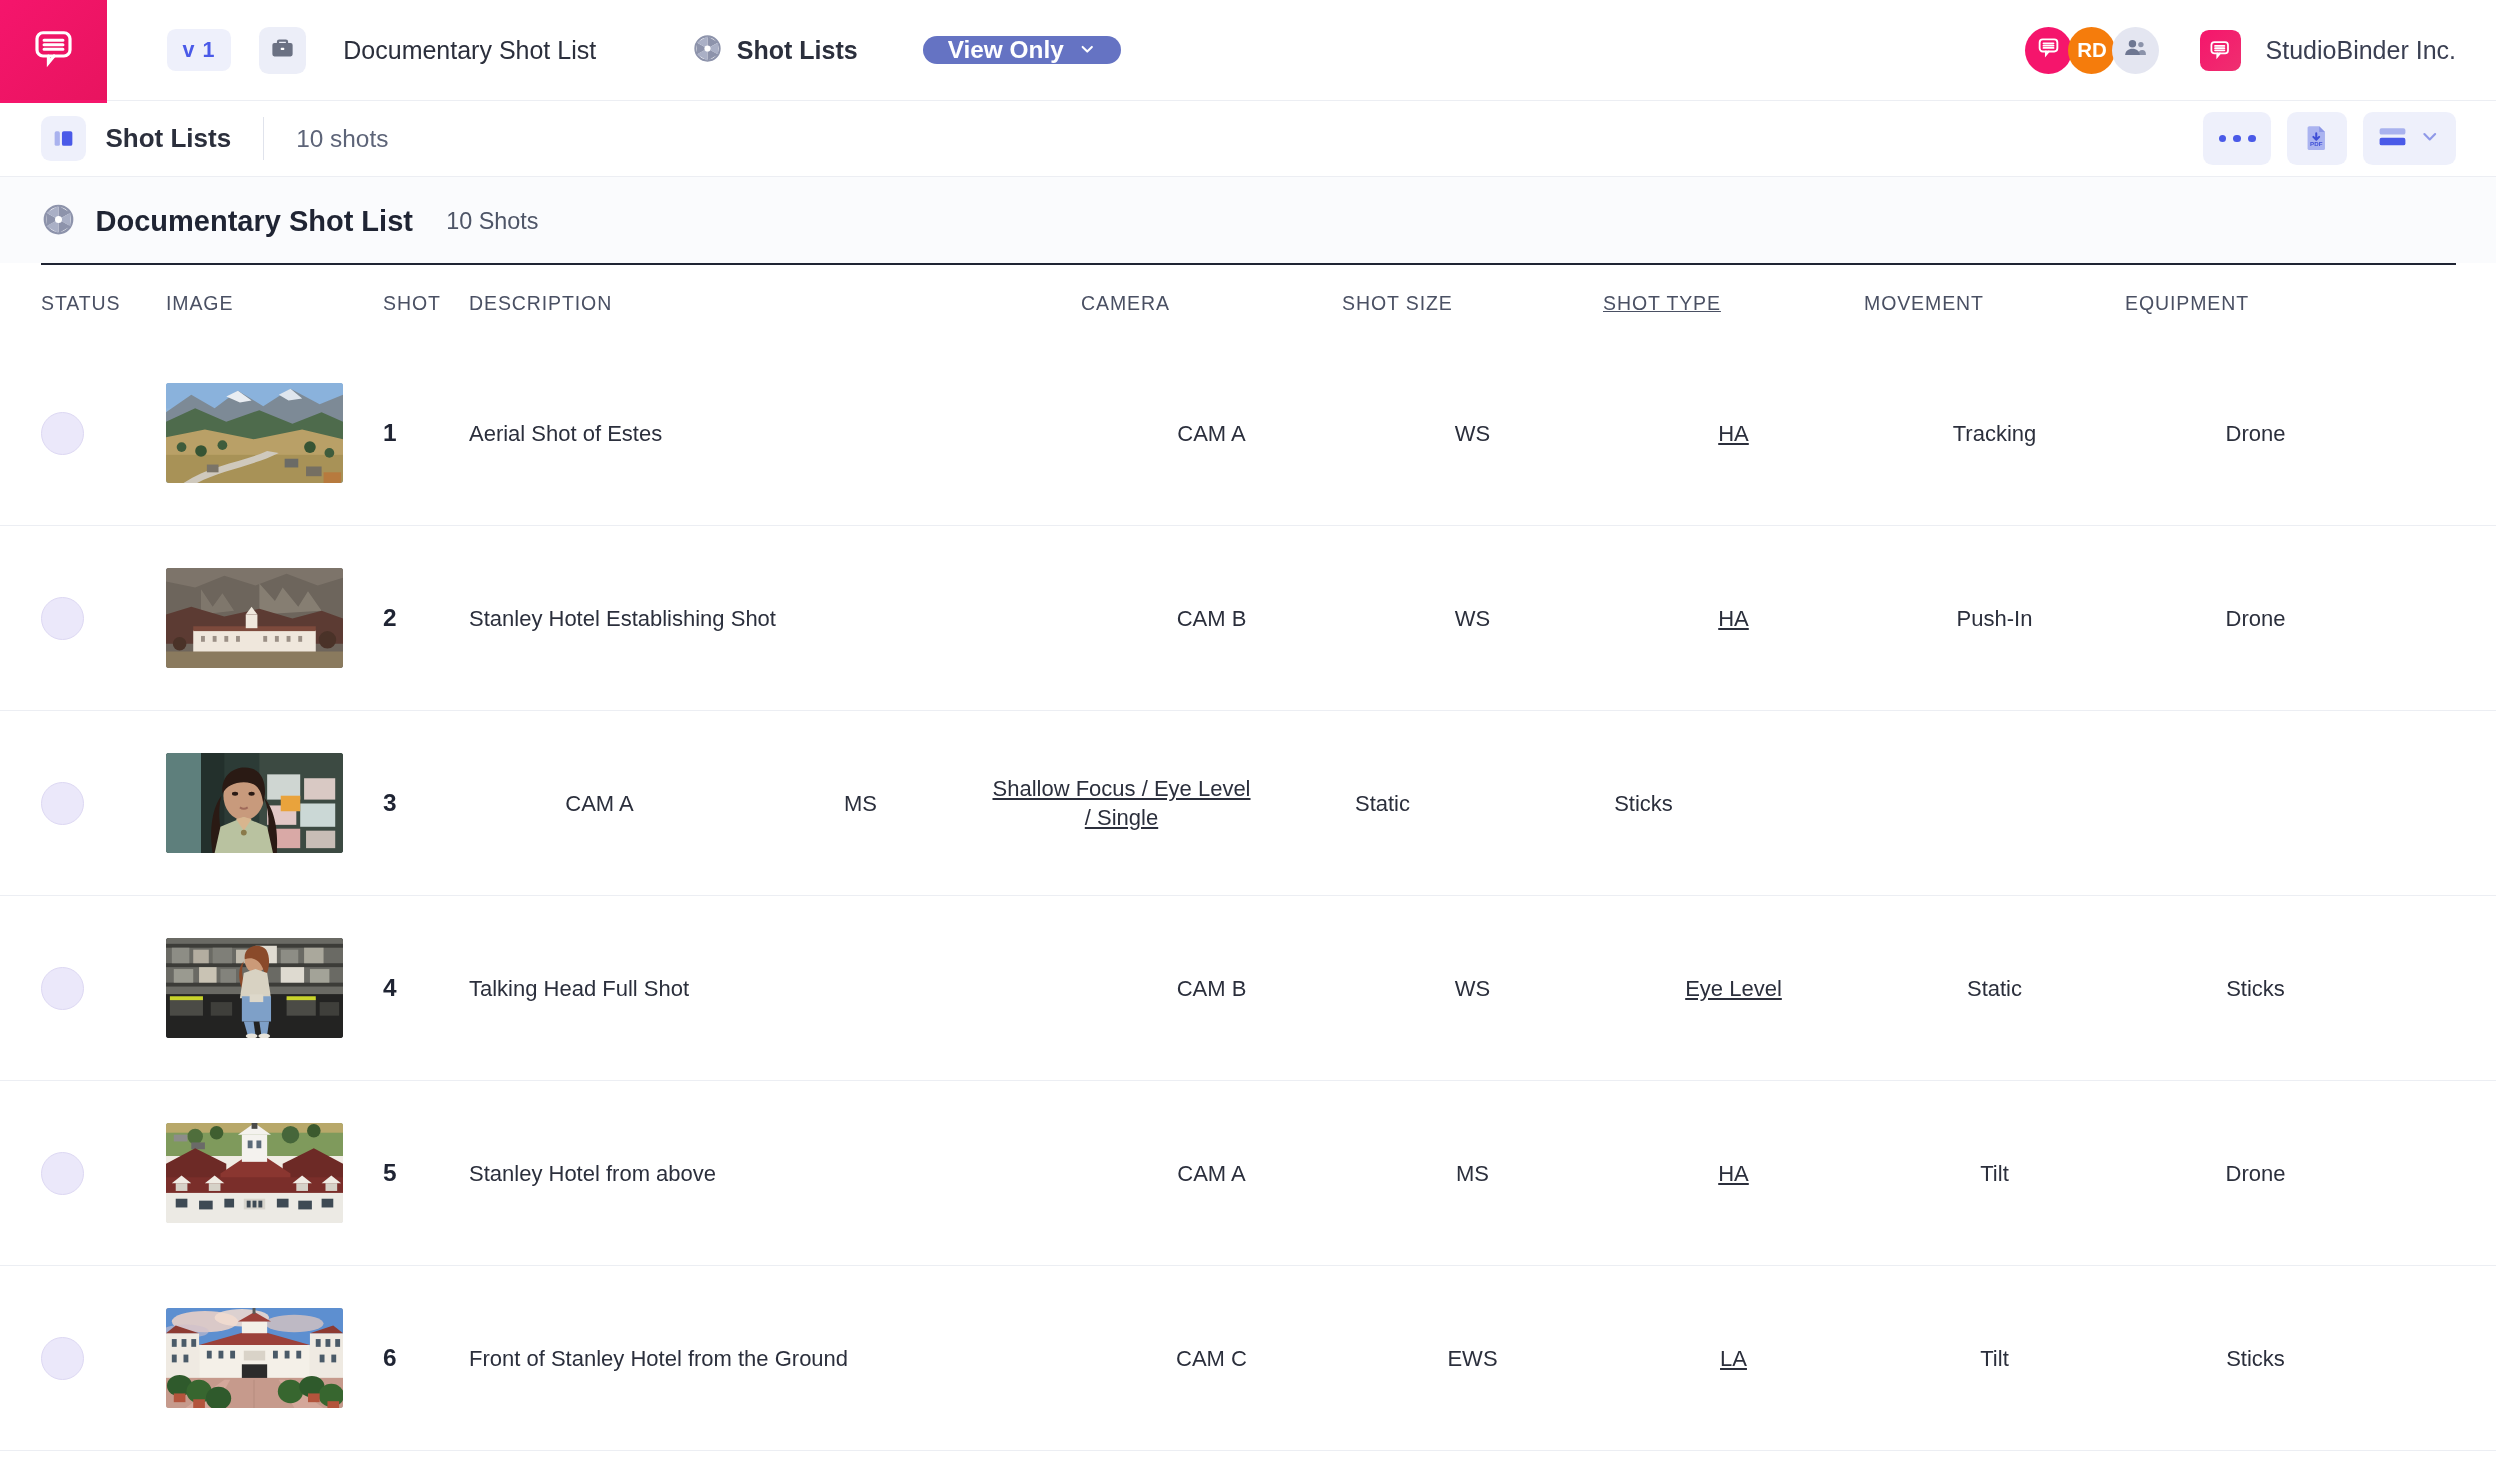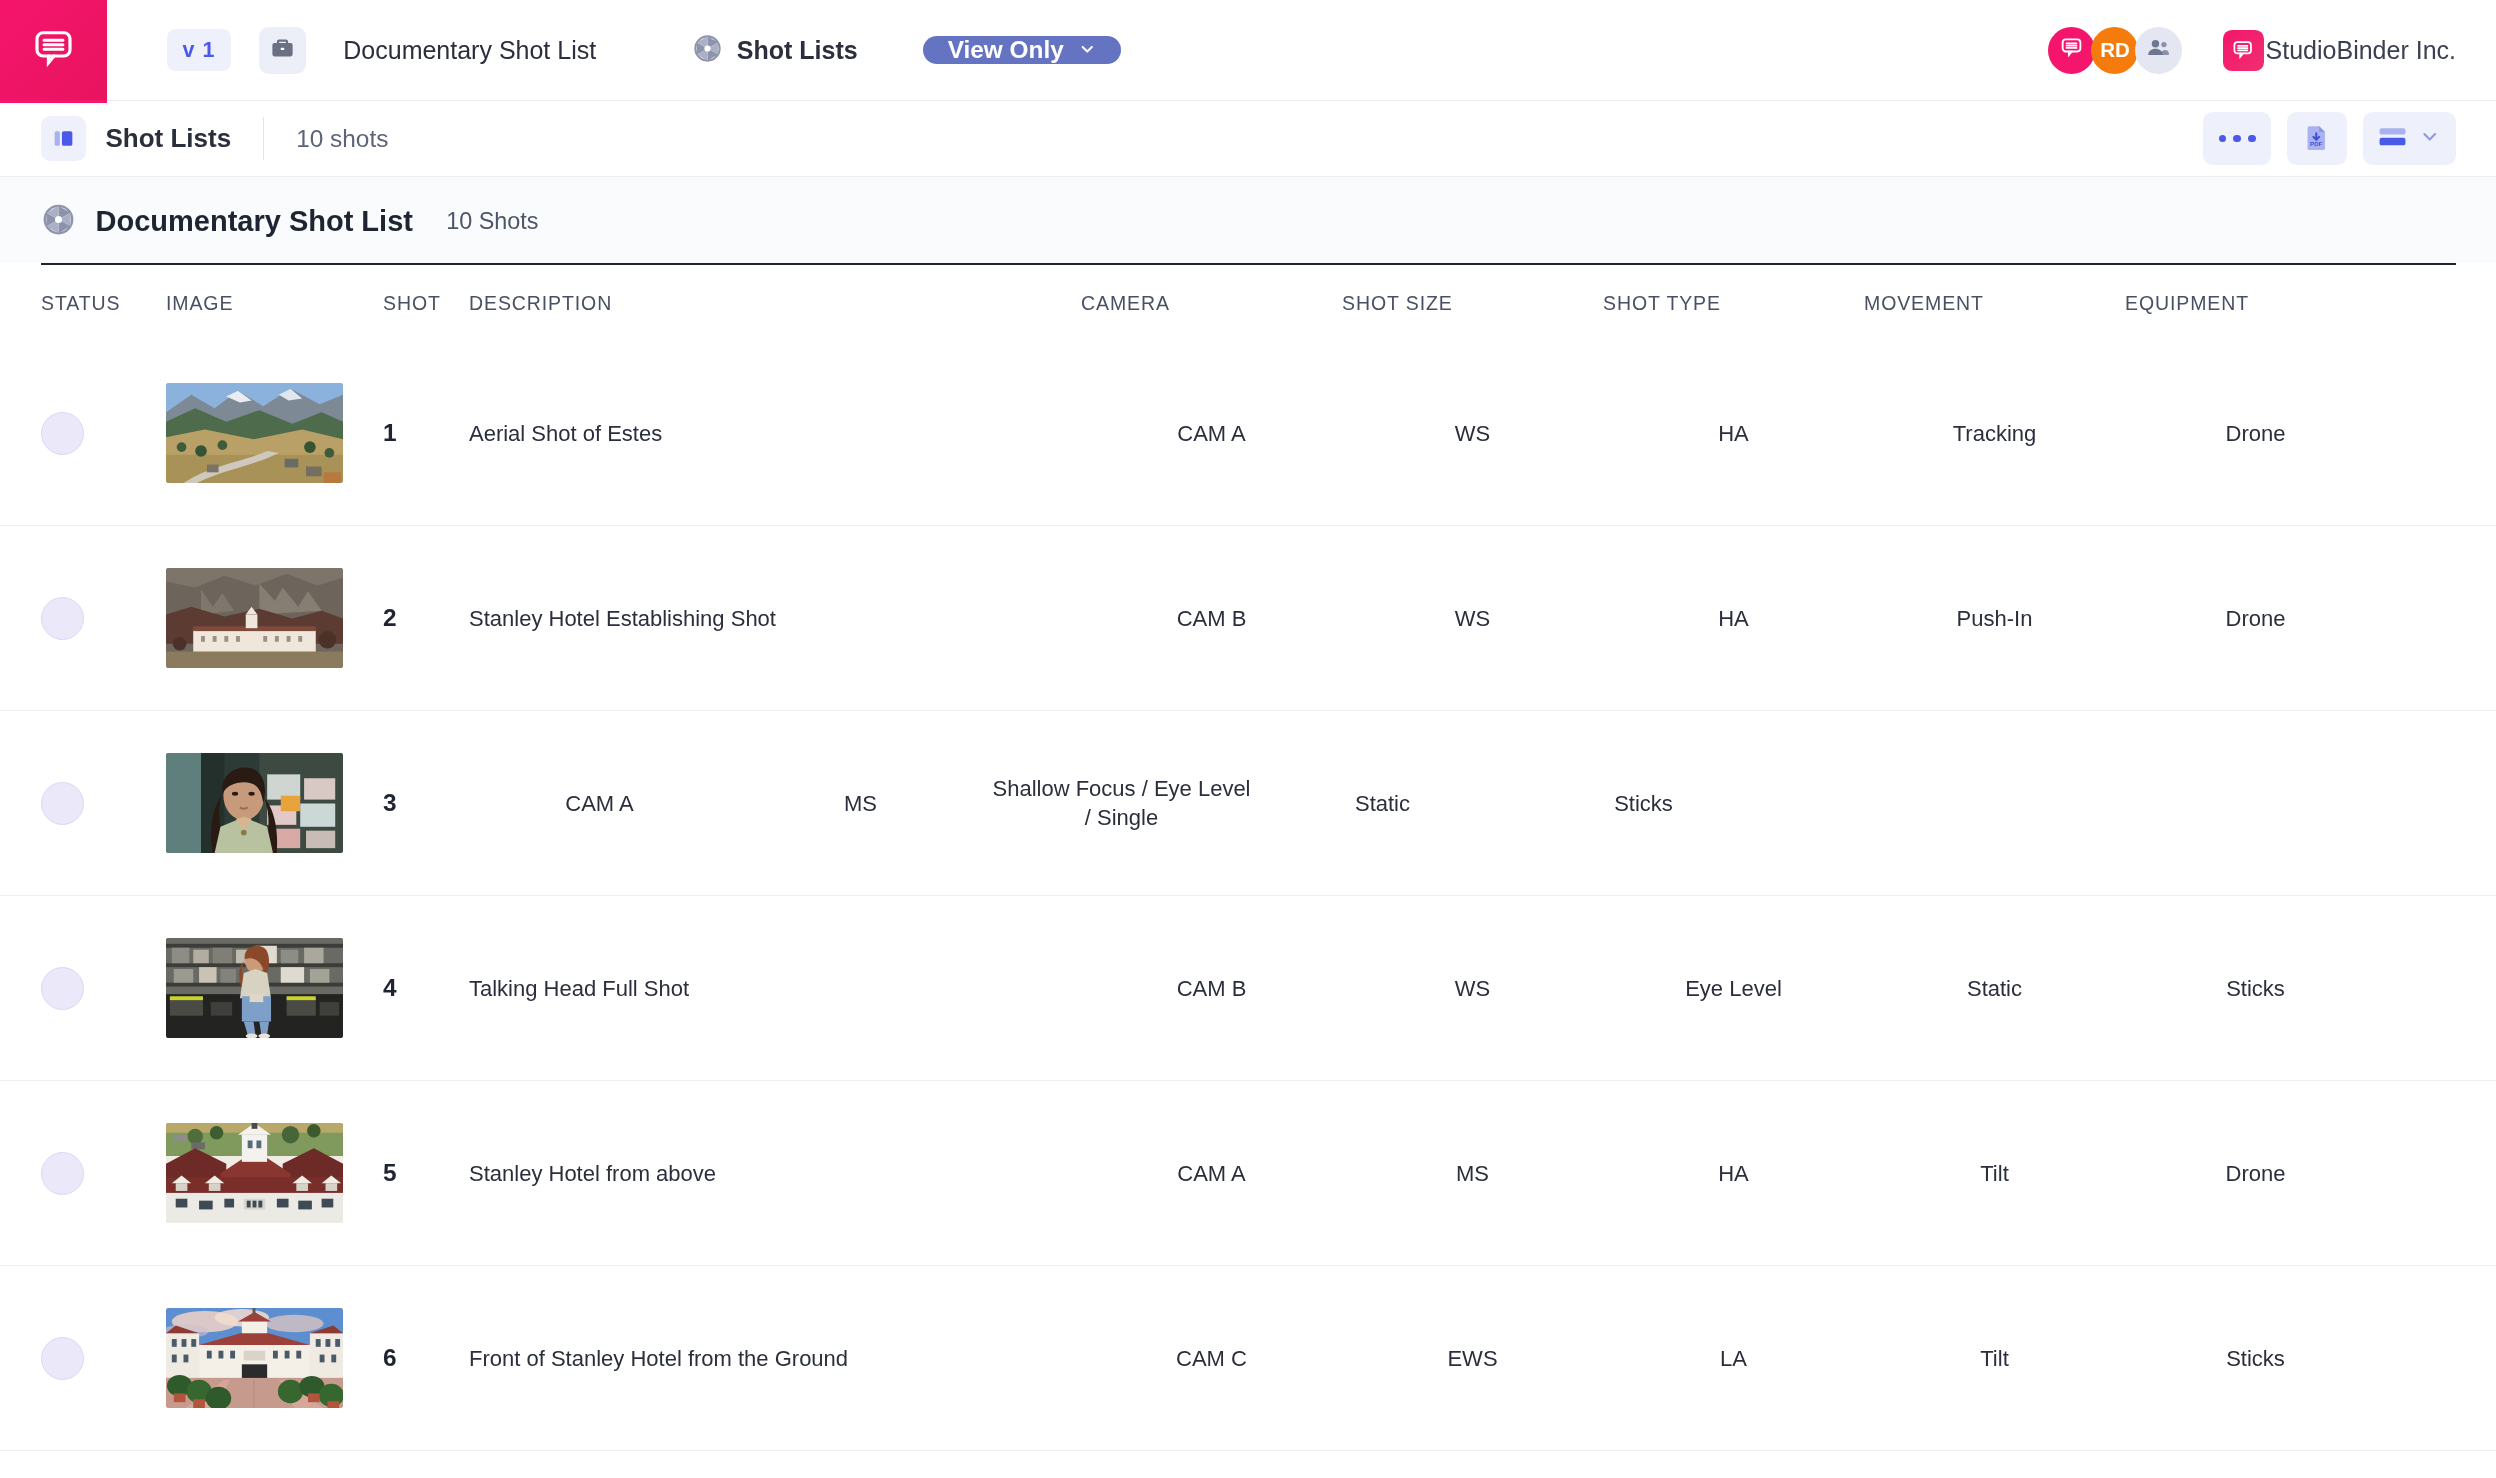--- a/index.html
+++ b/index.html
@@ -84,21 +84,21 @@
     width: 47px; height: 47px;
     border-radius: 50%;
     display: flex; align-items: center; justify-content: center;
     color: #fff; font-size: 20.5px; font-weight: 700;
     margin-left: -3.9px;
   }
   .avatar.a1 { background: #f5156c; margin-left: 0; }
   .avatar.a2 { background: #f57c0c; }
   .avatar.a3 { background: #e4e6f1; }
   .brand-group {
-    display: flex; align-items: center; gap: 2px;
+    display: flex; align-items: center; gap: 25px;
     margin-left: 41px;
   }
   .brand-tile {
     width: 41px; height: 41px;
     border-radius: 8.8px;
     background: linear-gradient(135deg, #f5156c 0%, #ef2f70 100%);
     display: flex; align-items: center; justify-content: center;
   }
   .brand-name {
     font-size: 25px; color: #3a3f52; font-weight: 400;
@@ -201,21 +201,21 @@
     border-bottom: 1px solid #eceef3;
     background: #fff;
   }
   
   .c-status   { width: 125px; flex: 0 0 125px; }
   .c-image    { width: 217px; flex: 0 0 217px; }
   .c-shot     { width: 86px;  flex: 0 0 86px; }
   .c-desc     { width: 612px; flex: 0 0 612px; }
   .c-camera   { width: 261px; flex: 0 0 261px; text-align: center; }
   .c-size     { width: 261px; flex: 0 0 261px; text-align: center; }
-  .c-type     { width: 261px; flex: 0 0 261px; text-align: center; }
+  .c-type     { width: 261px; flex: 0 0 261px; text-align: center; text-decoration: underline; }
   .c-move     { width: 261px; flex: 0 0 261px; text-align: center; }
   .c-equip    { width: 261px; flex: 0 0 261px; text-align: center; }
 
   .thead .c-camera, .thead .c-size, .thead .c-type,
   .thead .c-move, .thead .c-equip { text-align: left; }
 
   .status-dot {
     width: 43px; height: 43px;
     border-radius: 50%;
     background: #ebe8fa;

